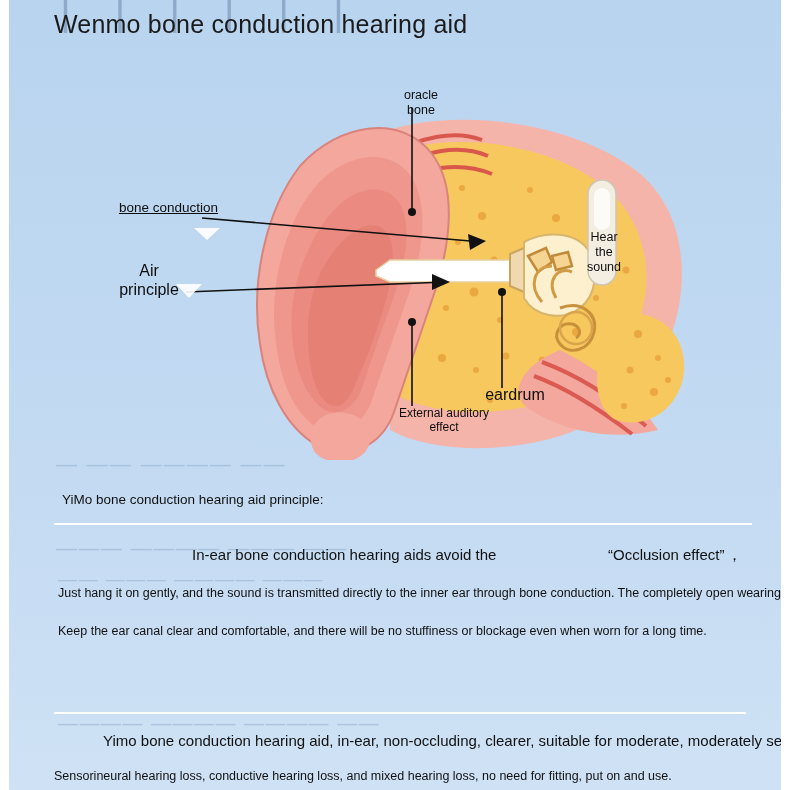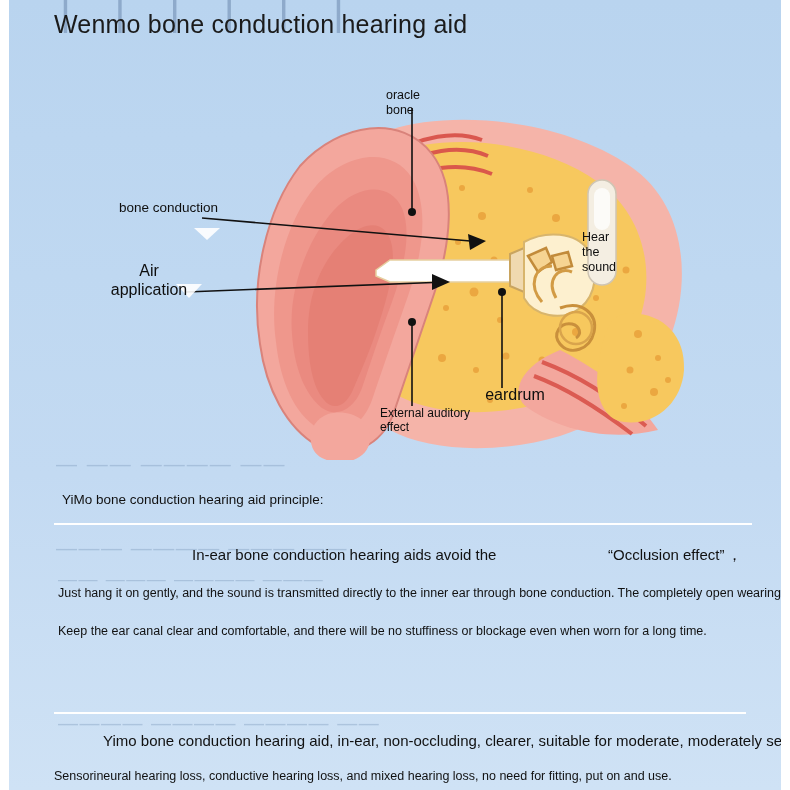--- a/index.html
+++ b/index.html
@@ -91,36 +91,37 @@
     width: 620px;
     height: 390px;
     z-index: 5;
   }
   .diagram svg {
     display: block;
   }
   .lbl {
     position: absolute;
     color: #0e0e0e;
-    text-align: left;
+    text-align: center;
     line-height: 1.18;
     z-index: 9;
   }
   .lbl-oracle {
     left: 296px;
     top: 18px;
     width: 70px;
     font-size: 12.5px;
   }
   .lbl-bone-cond {
     left: 8px;
     top: 130px;
     width: 120px;
     font-size: 13.5px;
     text-align: right;
+    text-decoration: underline;
   }
   .lbl-air {
     left: 4px;
     top: 192px;
     width: 110px;
     font-size: 16px;
     text-align: center;
   }
   .lbl-hear {
     left: 492px;
@@ -305,21 +306,21 @@
       <polygon points="86,214 112,214 99,228" fill="#ffffff" opacity="0.9"></polygon>
     </svg>
 
     <div class="lbl lbl-oracle">
       <div>oracle</div>
       <div>bone</div>
     </div>
     <div class="lbl lbl-bone-cond">bone conduction</div>
     <div class="lbl lbl-air">
       <div>Air</div>
-      <div>application</div>
+      <div>principle</div>
     </div>
     <div class="lbl lbl-hear">
       <div>Hear</div>
       <div>the</div>
       <div>sound</div>
     </div>
     <div class="lbl lbl-eardrum">eardrum</div>
     <div class="lbl lbl-canal">
       <div>External auditory</div>
       <div>effect</div>

